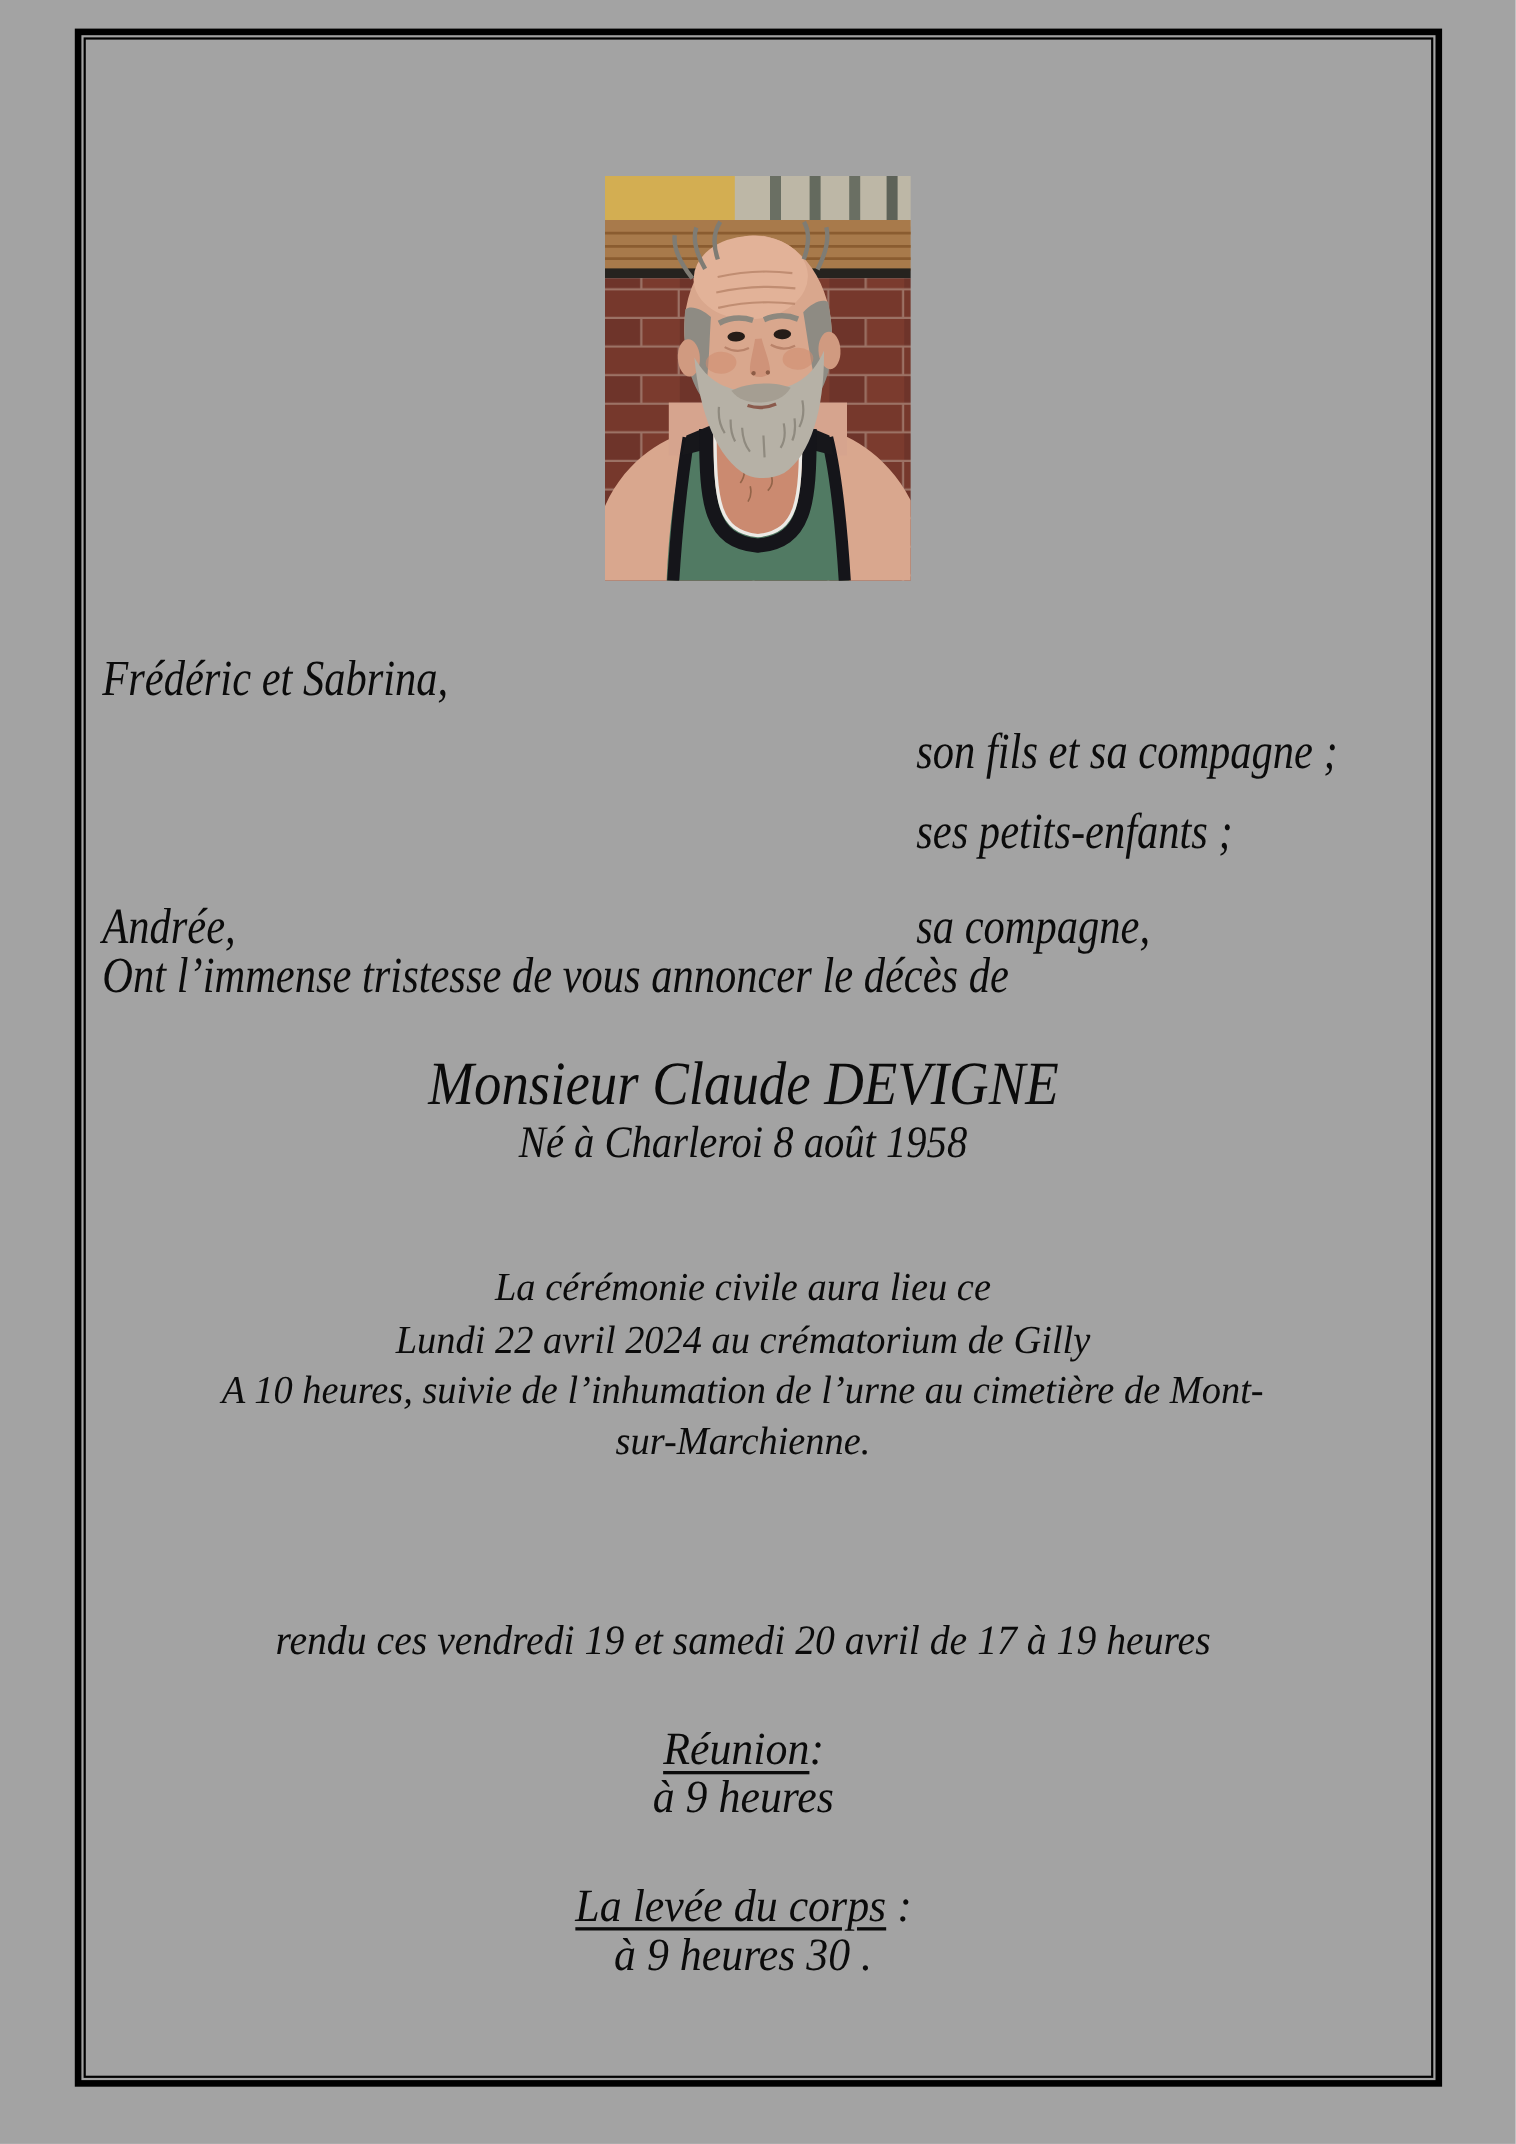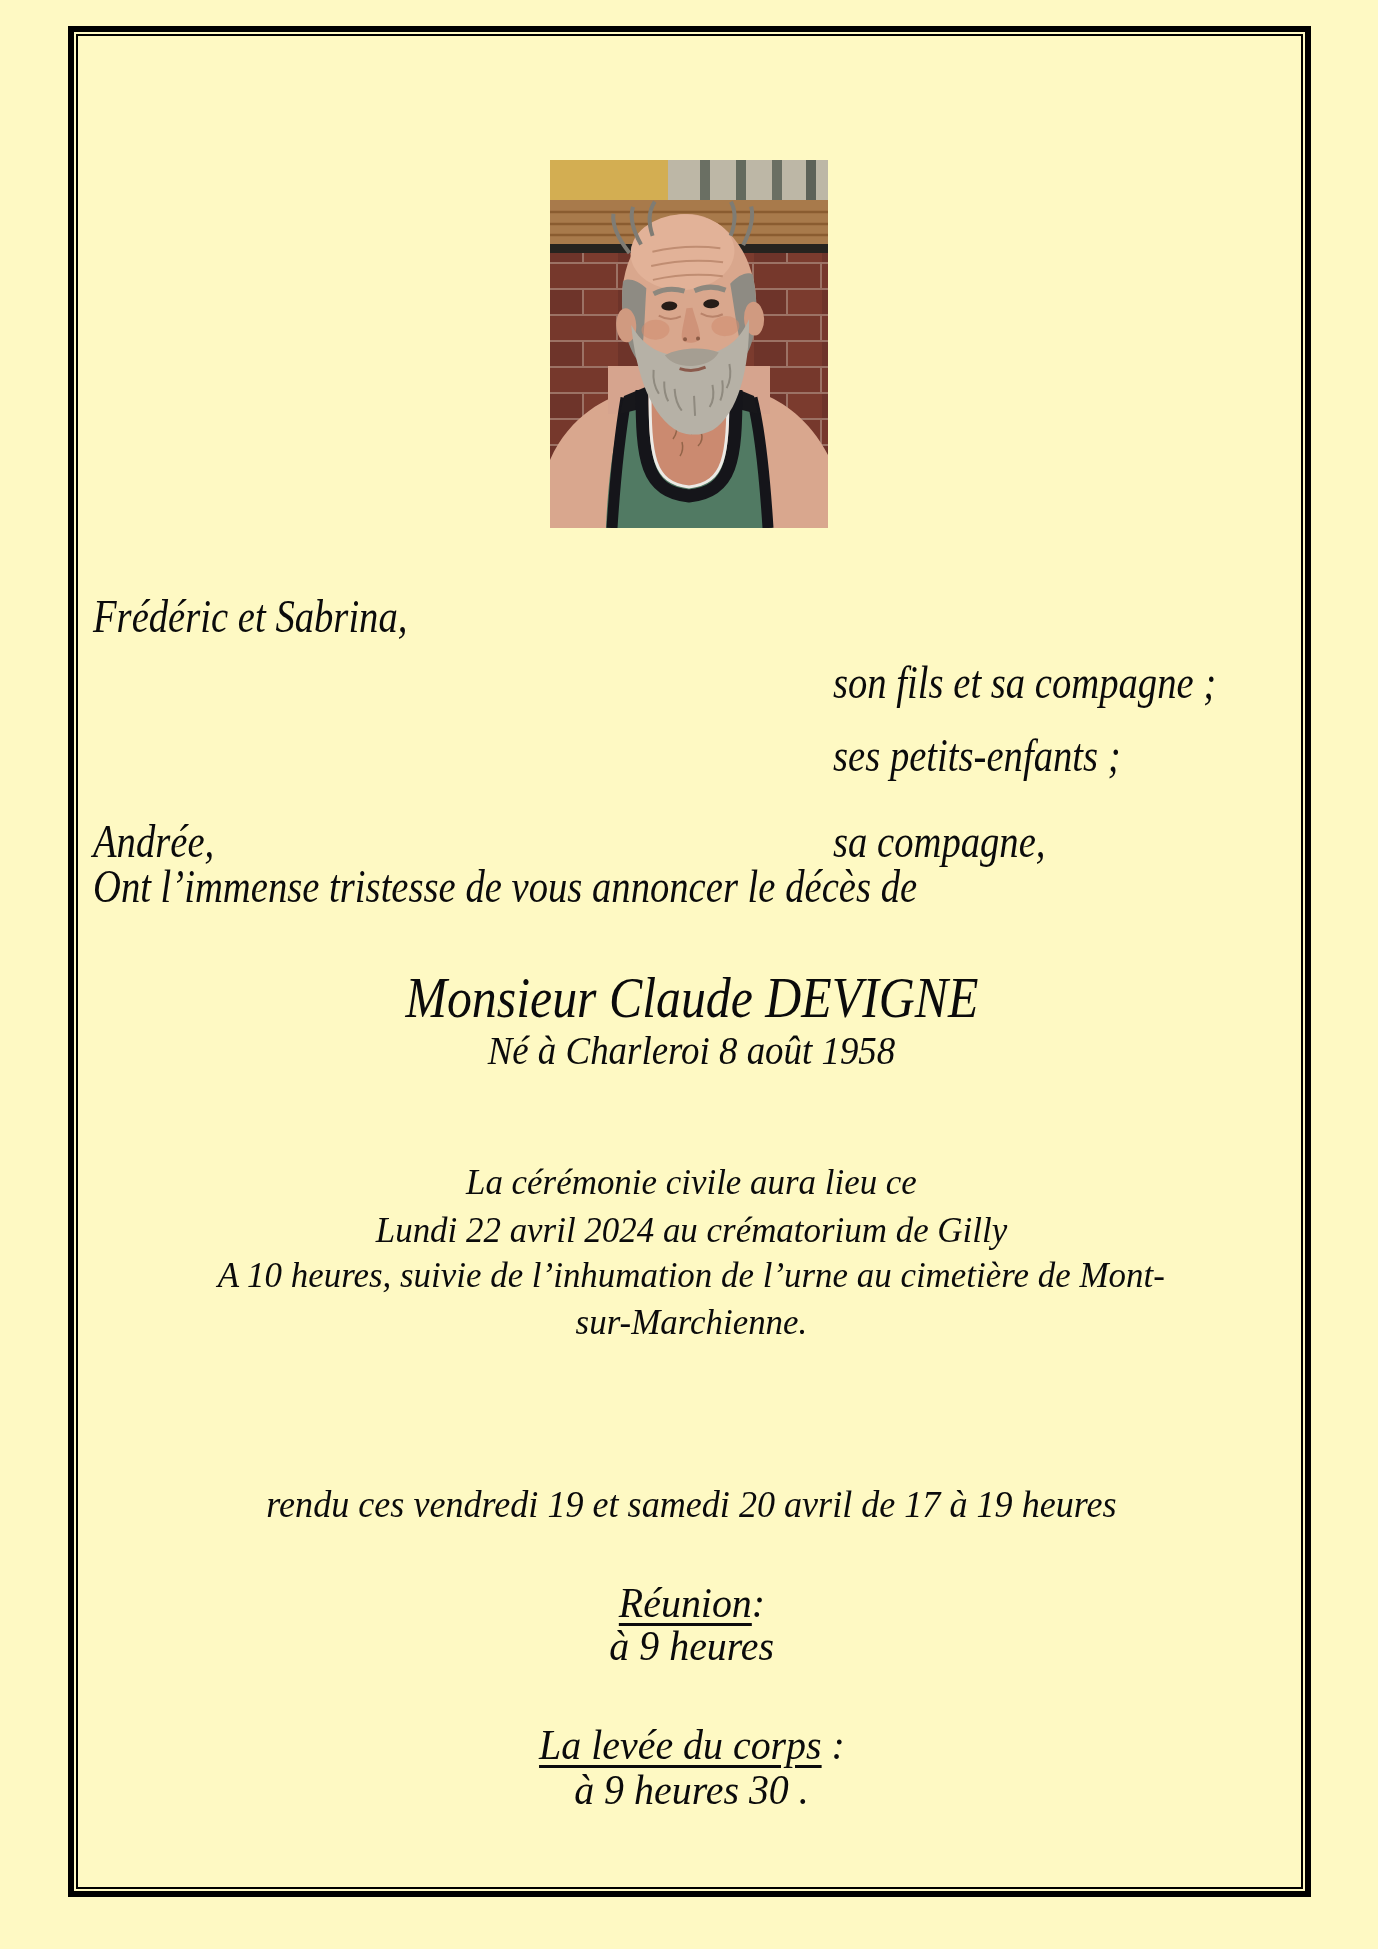--- a/index.html
+++ b/index.html
@@ -1,38 +1,38 @@
 <!DOCTYPE html>
 <html><head>
 <meta charset="utf-8">
 <style>
   html,body{margin:0;padding:0;background:#ffffff;}
   #page{
     position:relative;
     width:1378px;height:1949px;
-    background:#fef9c3;
+    background:#a3a3a3;
     font-family:"Liberation Serif","DejaVu Serif",serif;
     overflow:hidden;
   }
   .frame-outer{
     position:absolute;left:68px;top:26px;width:1243px;height:1871px;
     border:6px solid #000;box-sizing:border-box;
   }
   .frame-inner{
     position:absolute;left:2px;top:2px;right:2px;bottom:2px;
     border:2px solid #000;
   }
   .photo{
     position:absolute;left:550px;top:160px;width:278px;height:368px;
   }
   .line{
     position:absolute;white-space:nowrap;color:#0b0b0b;
     font-style:italic;line-height:1;
   }
-  .center{left:79px;width:1225px;text-align:center;margin-top:12px;}
+  .center{left:63px;width:1225px;text-align:center;}
   .leftcol{left:93px;}
   .rightcol{left:833px;}
   .sx{display:inline-block;}
   .leftcol .sx,.rightcol .sx{transform-origin:0 50%;}
   .center .sx{transform-origin:50% 50%;}
   .fs-body{font-size:46px;}   .fs-body .sx{transform:scaleX(0.84);}
   .fs-title{font-size:56px;}  .fs-title .sx{transform:scaleX(0.89);}
   .fs-dates{font-size:41px;}  .fs-dates .sx{transform:scaleX(0.90);}
   .fs-cer{font-size:36px;}    .fs-cer .sx{transform:scaleX(0.97);}
   .fs-dans{font-size:38px;}   .fs-dans .sx{transform:scaleX(0.95);}

